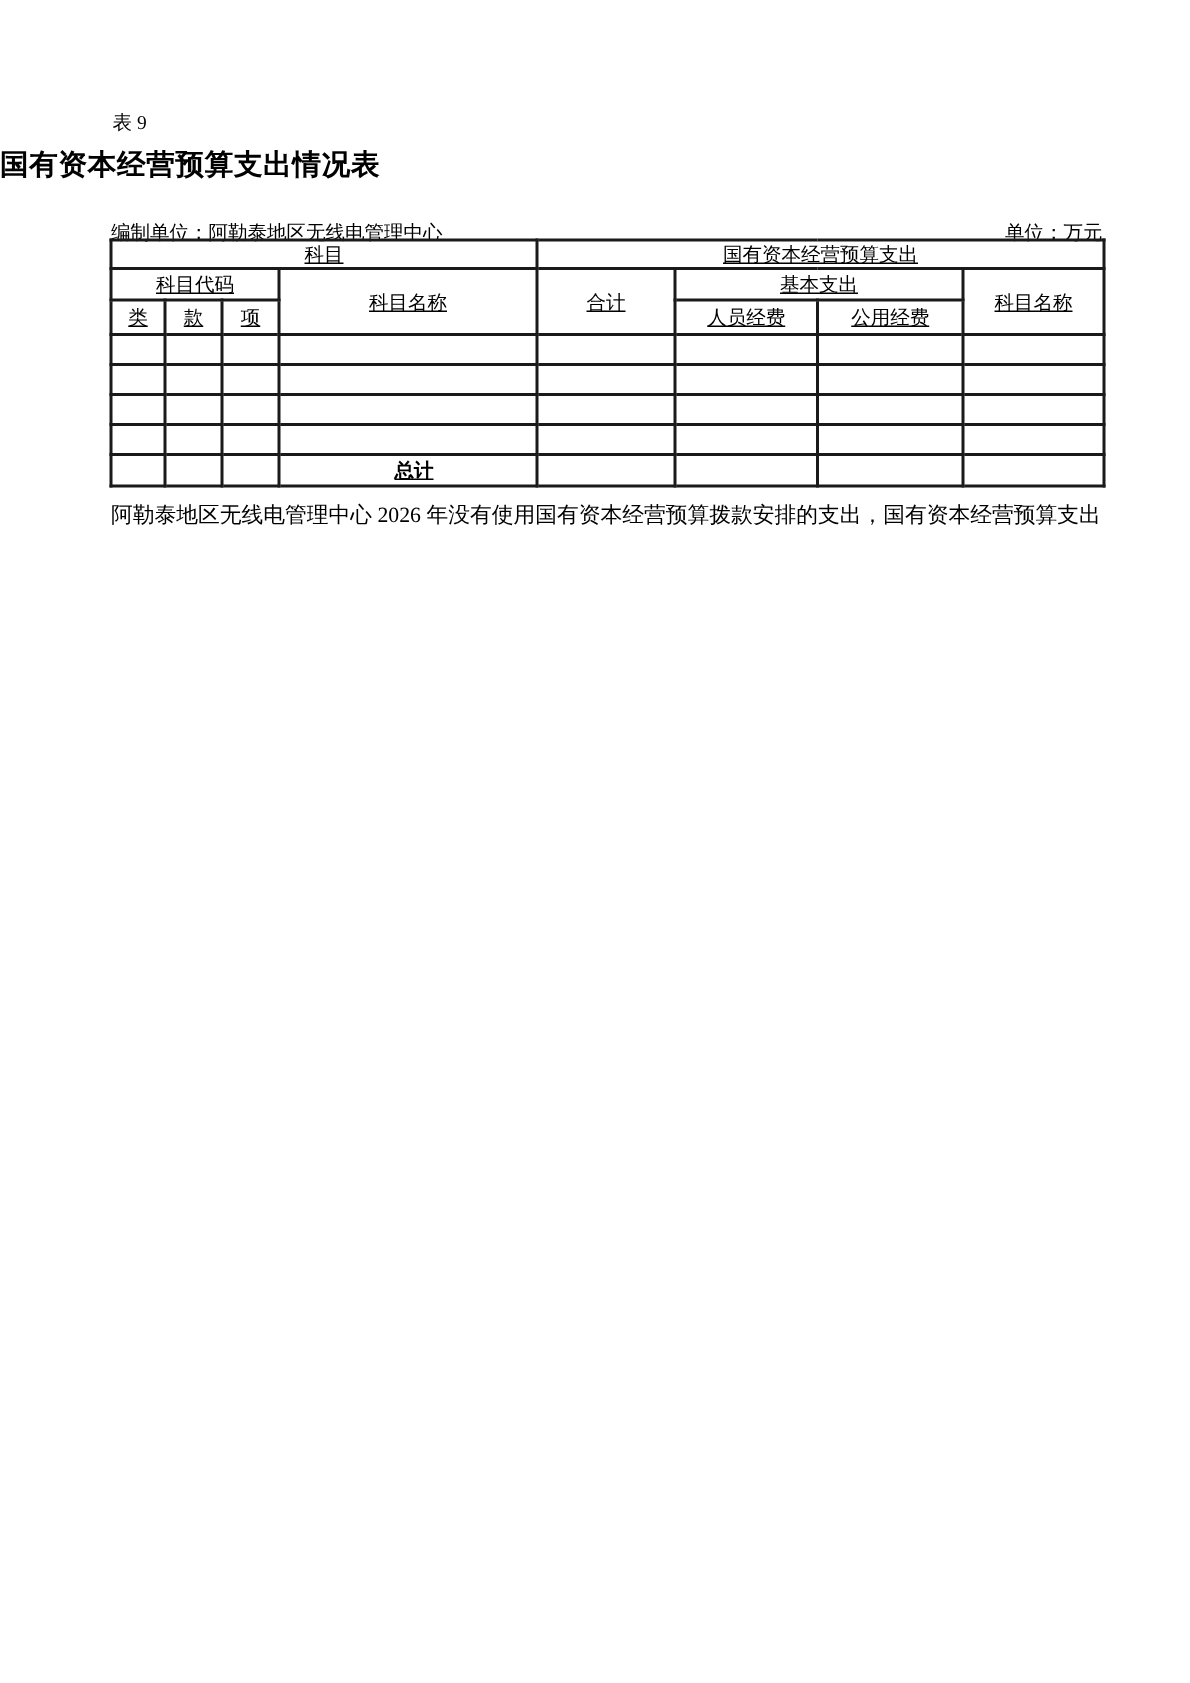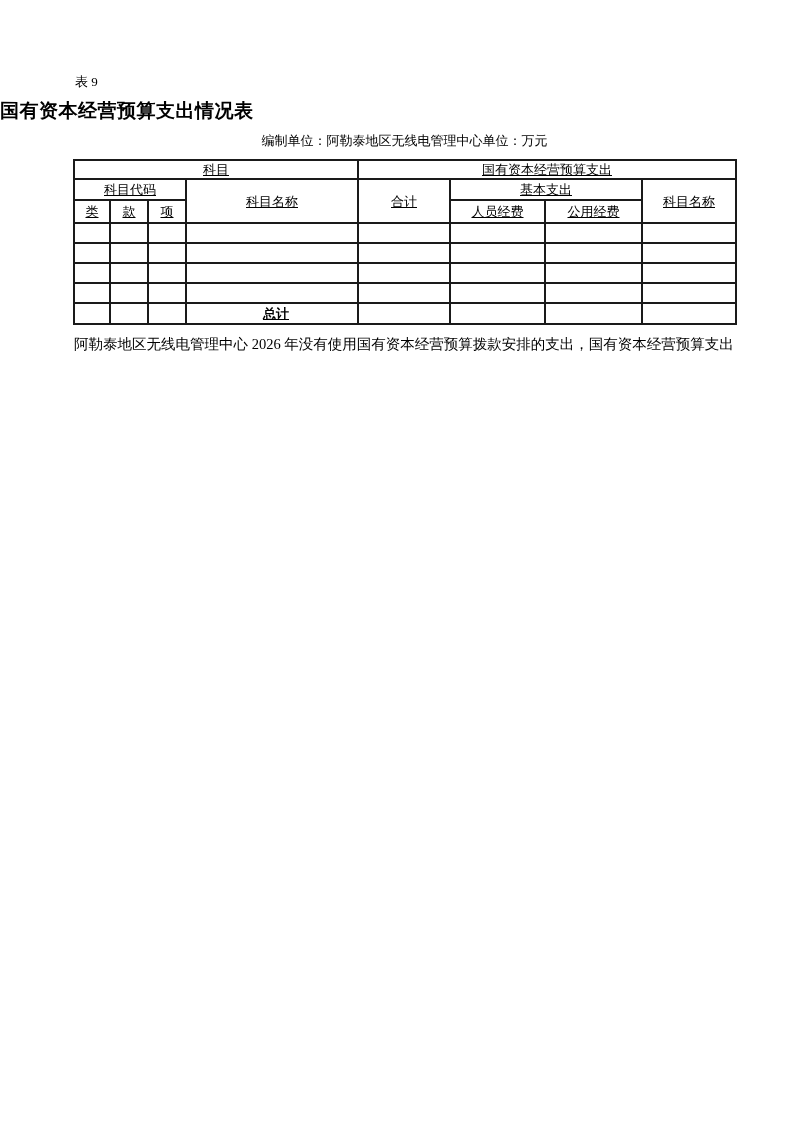--- a/index.html
+++ b/index.html
@@ -32,23 +32,23 @@
     text-align: left;
     font-size: 19px;
     font-weight: bold;
     letter-spacing: 0.5px;
     line-height: 24px;
   }
   .meta-row {
     position: absolute;
     left: 74px;
     right: 58px;
-    top: 132px;
+    top: 146px;
     display: flex;
-    justify-content: center;
+    justify-content: space-between;
     font-size: 13px;
     line-height: 17px;
   }
   table.budget-table {
     position: absolute;
     left: 73px;
     top: 159px;
     width: 662px;
     border-collapse: collapse;
     table-layout: fixed;

